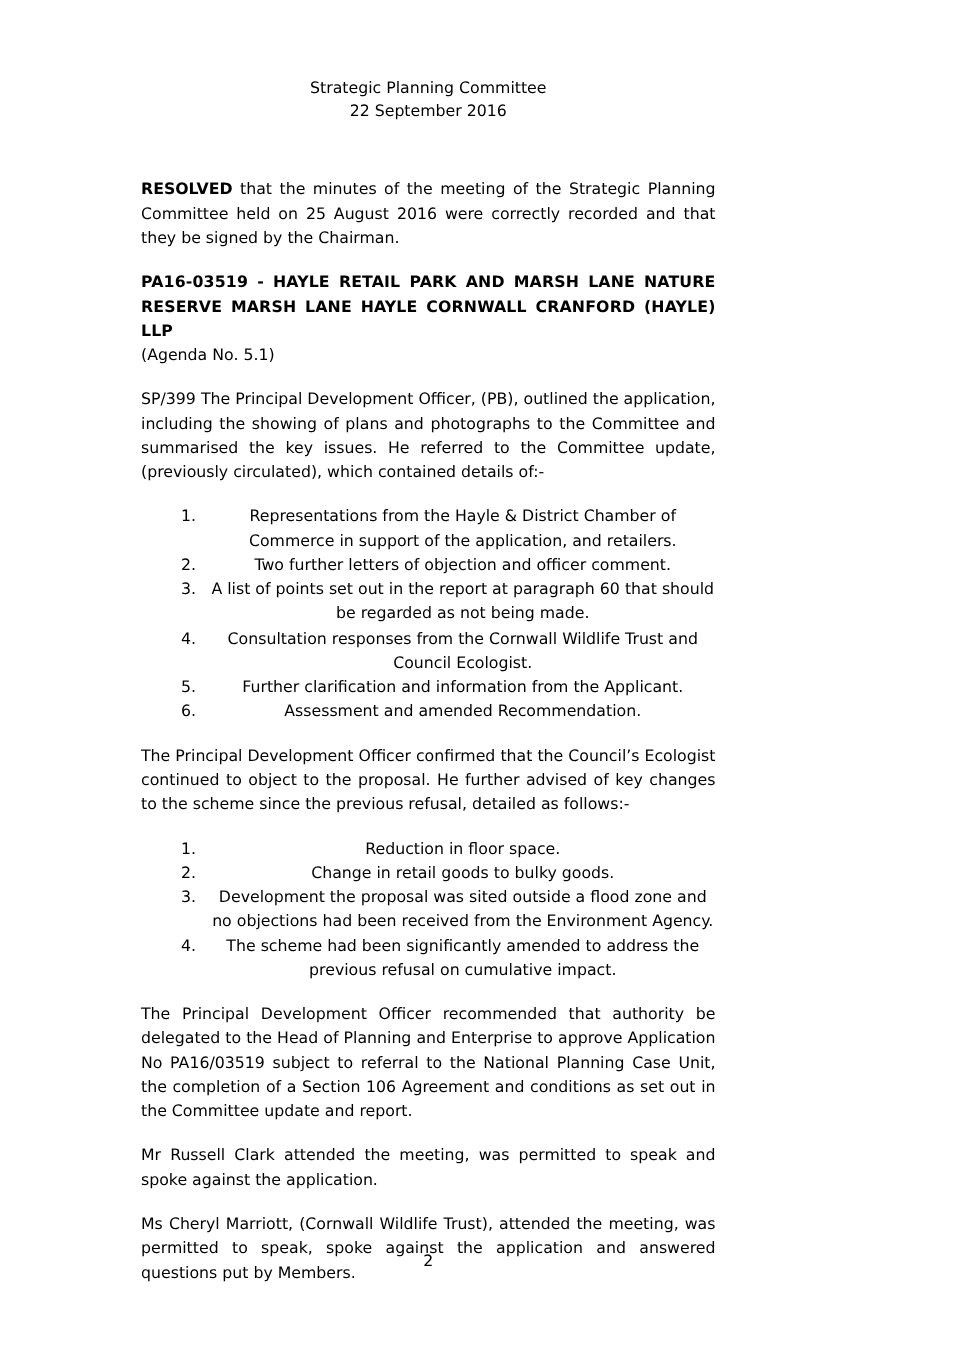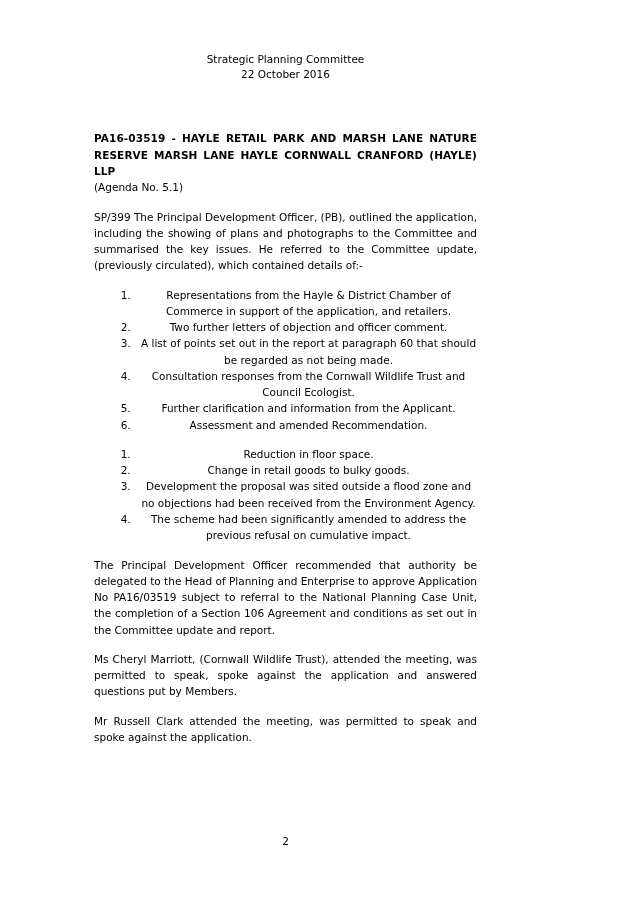--- a/index.html
+++ b/index.html
@@ -69,52 +69,54 @@
     font-size: 10.5px;
   }
 </style>
 </head>
 <body>
 
 <div class="page">
 
   <div class="header">
     <div>Strategic Planning Committee</div>
-    <div>22 October 2016</div>
+    <div>22 September 2016</div>
   </div>
 
   <div class="content">
 
+    <p class="para"><span class="bold">RESOLVED</span><span>  that the minutes of the meeting of the Strategic Planning Committee held on 25 August 2016 were correctly recorded and that they be signed by the Chairman.</span></p>
 
     <p class="heading">PA16-03519 - HAYLE RETAIL PARK AND MARSH LANE NATURE RESERVE MARSH LANE HAYLE CORNWALL CRANFORD (HAYLE) LLP</p>
 
     <p class="agenda">(Agenda No. 5.1)</p>
 
     <p class="para">SP/399 The Principal Development Officer, (PB), outlined the application, including the showing of plans and photographs to the Committee and summarised the key issues.  He referred to the Committee update, (previously circulated), which contained details of:-</p>
 
     <ol class="list">
       <li>Representations from the Hayle &amp; District Chamber of Commerce in support of the application, and retailers.</li>
       <li>Two further letters of objection and officer comment.</li>
       <li>A list of points set out in the report at paragraph 60 that should be regarded as not being made.</li>
       <li>Consultation responses from the Cornwall Wildlife Trust and Council Ecologist.</li>
       <li>Further clarification and information from the Applicant.</li>
       <li>Assessment and amended Recommendation.</li>
     </ol>
 
+    <p class="para">The Principal Development Officer confirmed that the Council’s Ecologist continued to object to the proposal.  He further advised of key changes to the scheme since the previous refusal, detailed as follows:-</p>
 
     <ol class="list">
       <li>Reduction in floor space.</li>
       <li>Change in retail goods to bulky goods.</li>
       <li>Development the proposal was sited outside a flood zone and no objections had been received from the Environment Agency.</li>
       <li>The scheme had been significantly amended to address the previous refusal on cumulative impact.</li>
     </ol>
 
     <p class="para">The Principal Development Officer recommended that authority be delegated to the Head of Planning and Enterprise to approve Application No PA16/03519 subject to referral to the National Planning Case Unit, the completion of a Section 106 Agreement and conditions as set out in the Committee update and report.</p>
 
+    <p class="para">Mr Russell Clark attended the meeting, was permitted to speak and spoke against the application.</p>
+
     <p class="para">Ms Cheryl Marriott, (Cornwall Wildlife Trust), attended the meeting, was permitted to speak, spoke against the application and answered questions put by Members.</p>
-
-    <p class="para">Mr Russell Clark attended the meeting, was permitted to speak and spoke against the application.</p>
 
   </div>
 
   <div class="pagenum">2</div>
 
 </div>
 
 </body></html>

